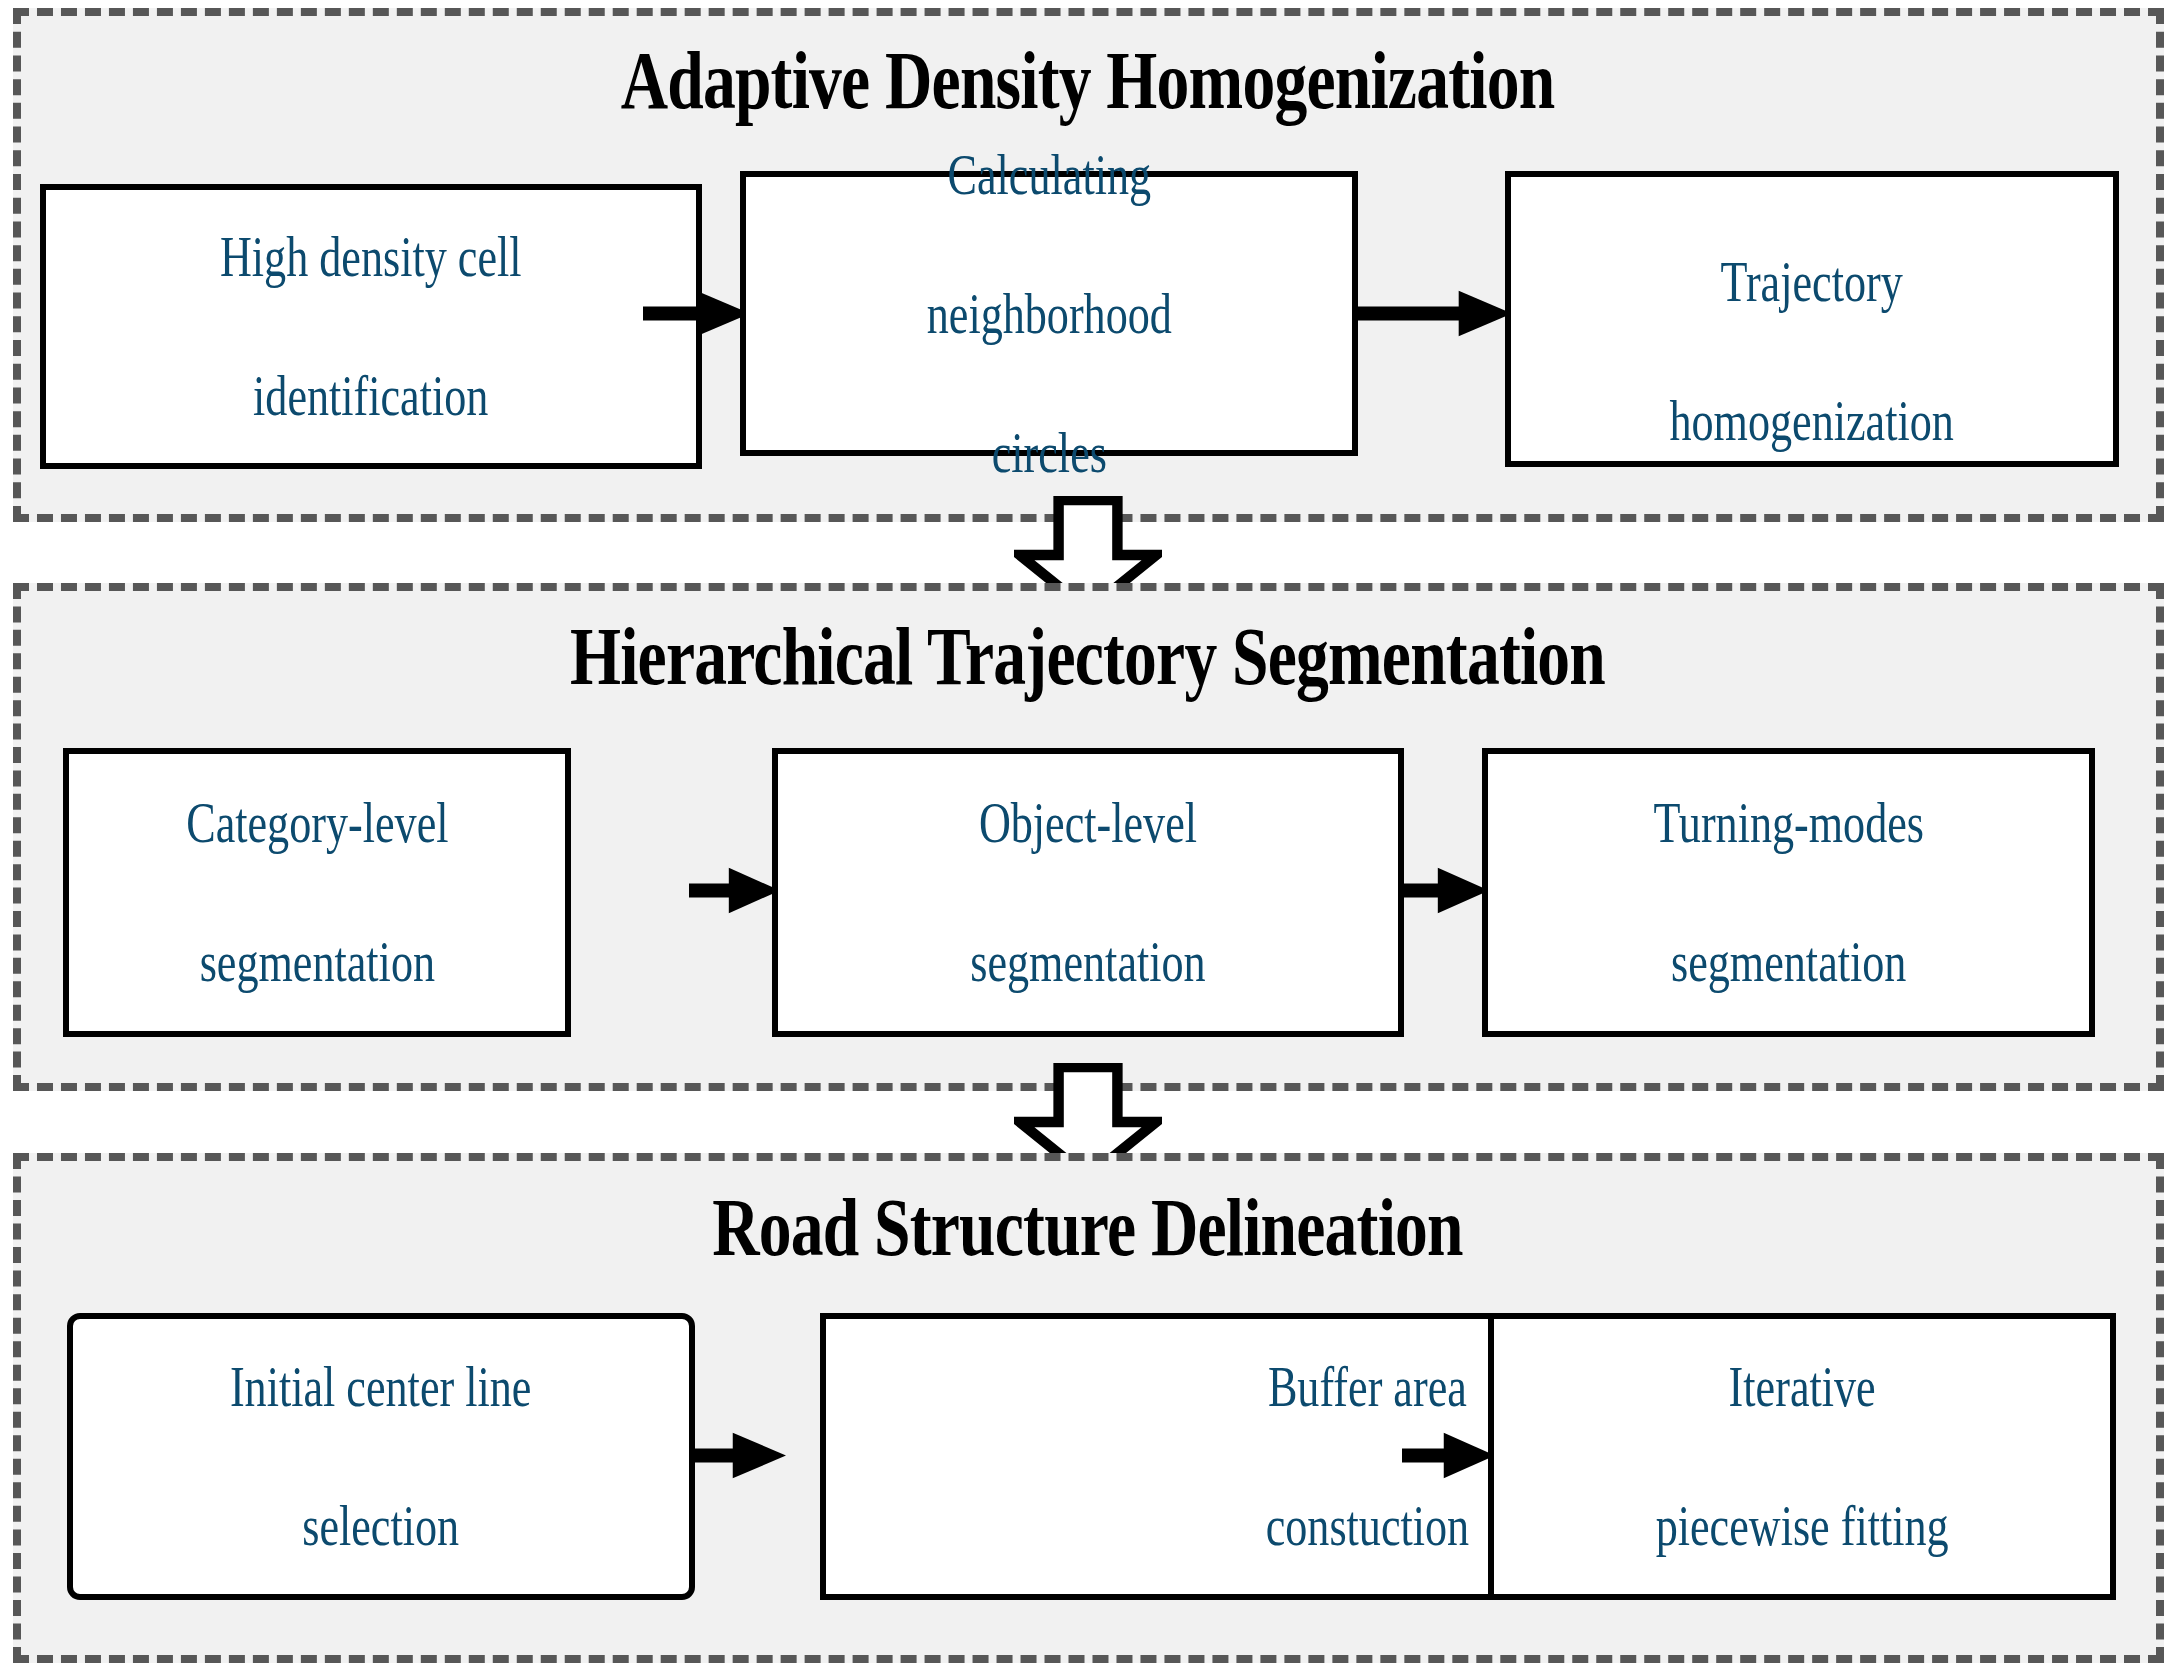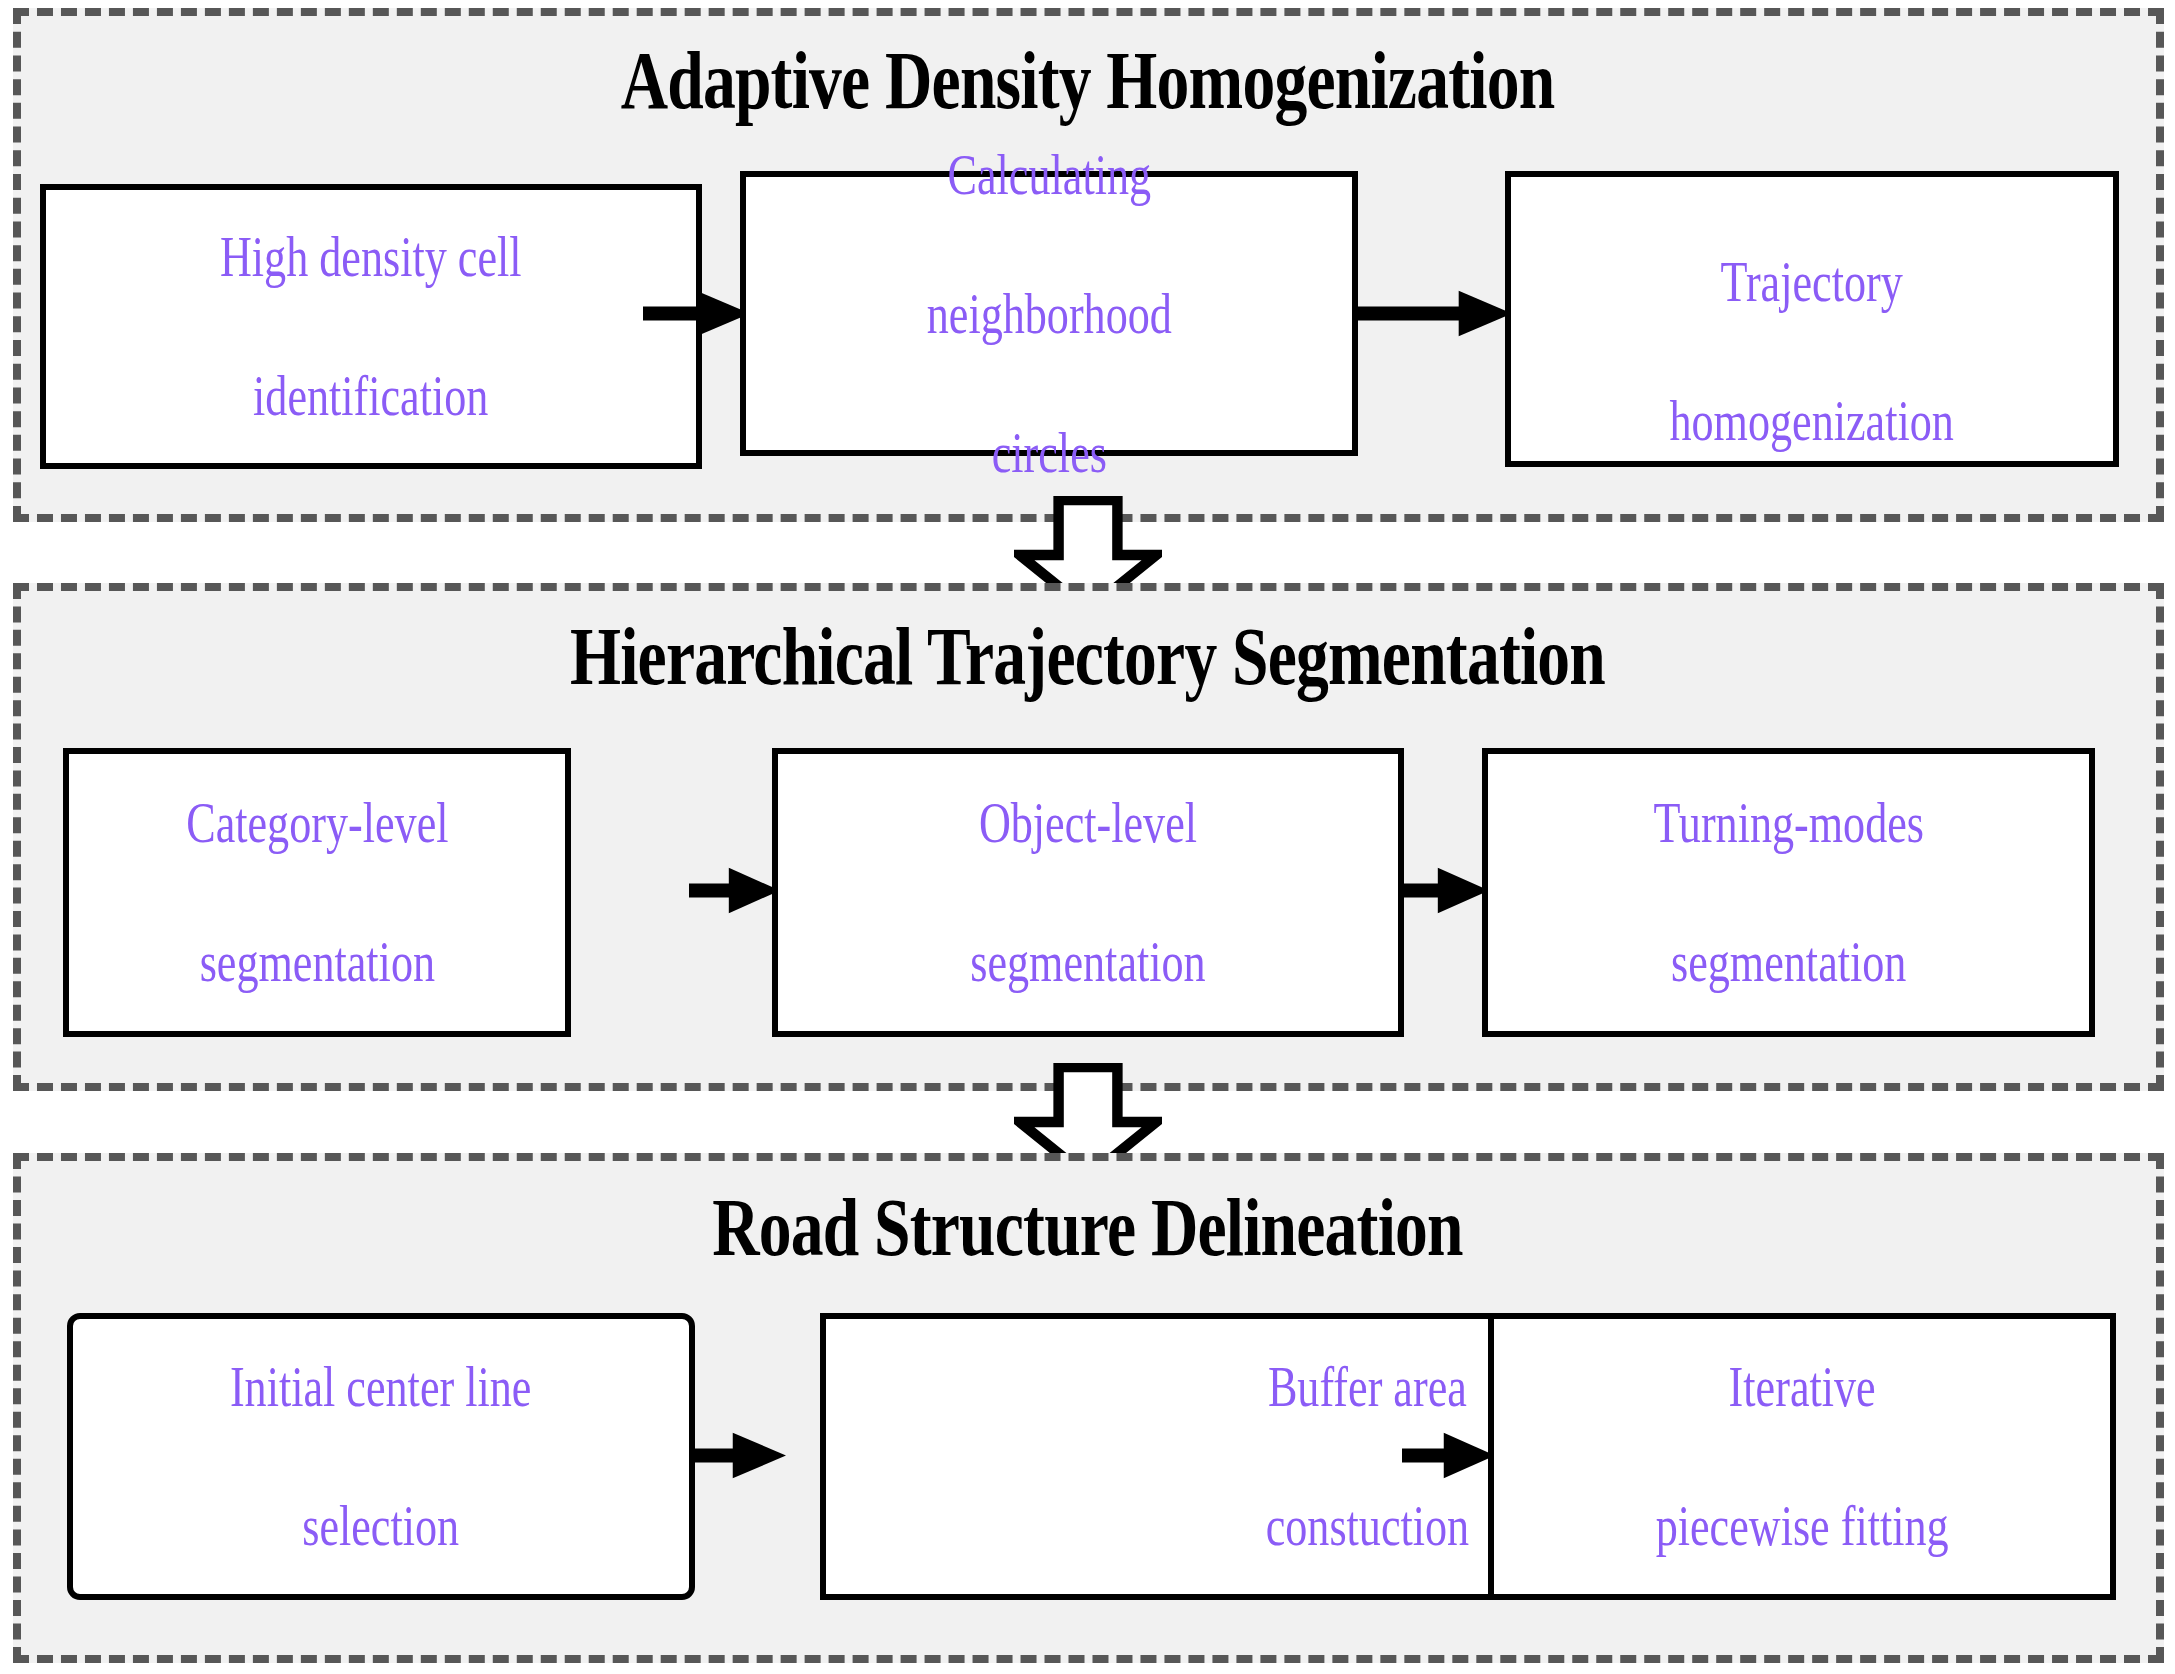--- a/index.html
+++ b/index.html
@@ -50,21 +50,21 @@
   
   .pbox {
     position: absolute;
     box-sizing: border-box;
     background: #ffffff;
     border: 6.7px solid #000000;
     display: flex;
     align-items: center;
     justify-content: center;
     text-align: center;
-    color: #8b5cf6;
+    color: #0c4a6e;
     font-size: 57px;
     line-height: 1.22;
     font-weight: normal;
     padding: 5.7px 9.5px;
   }
   .pbox span {
     display: block;
     transform: scaleX(0.88);
   }
 

